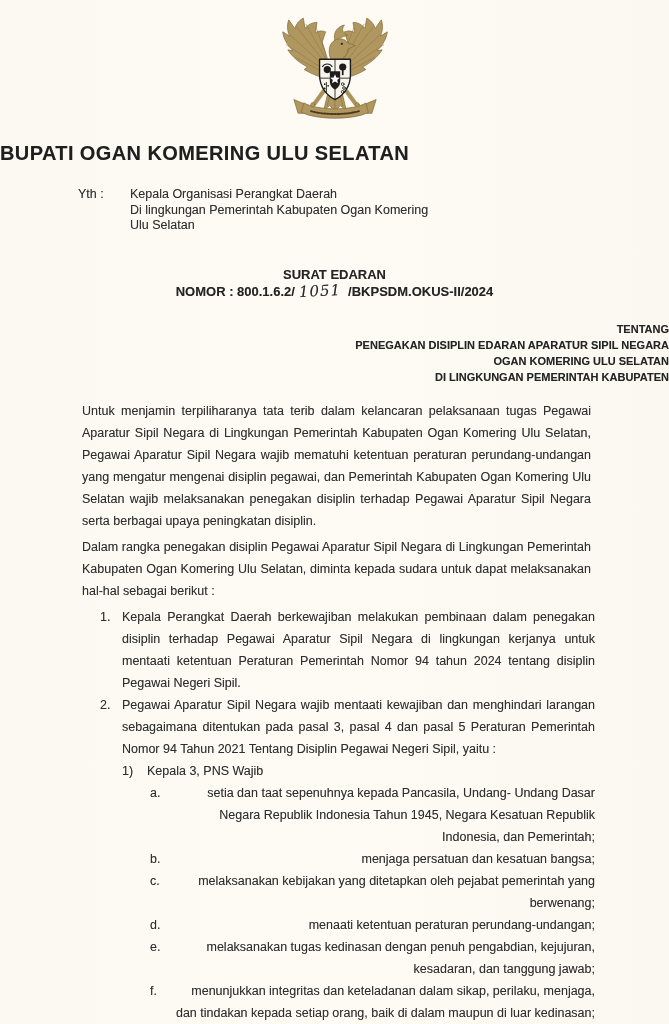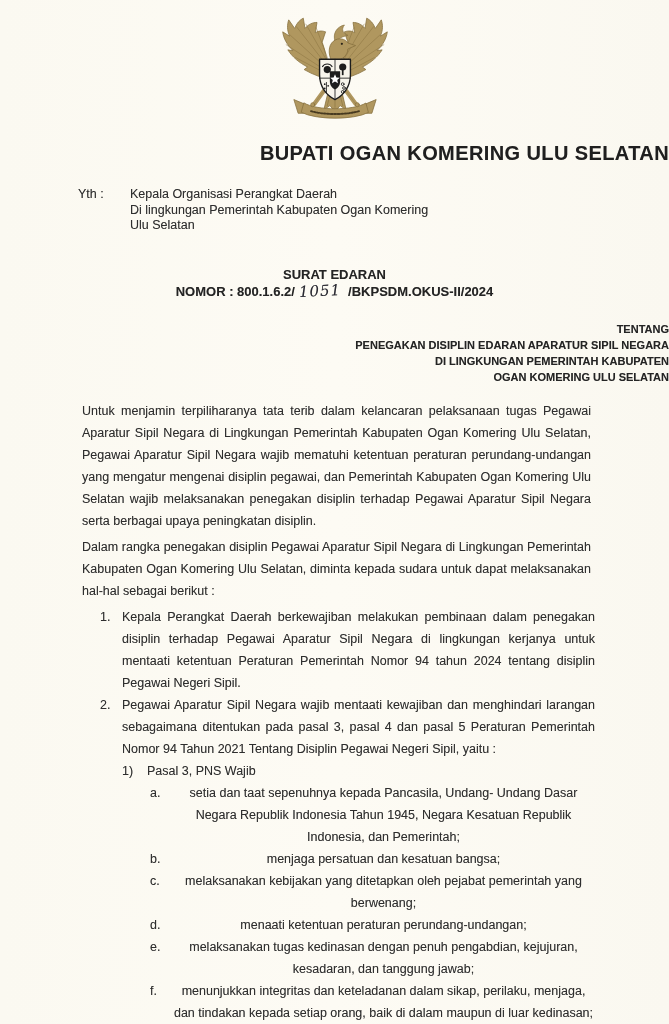--- a/index.html
+++ b/index.html
@@ -7,21 +7,21 @@
     width:669px;height:1024px;
     background:linear-gradient(90deg,#fbf9f1 0%,#fdfbf4 50%,#faf8f0 100%);
     font-family:"Liberation Sans",sans-serif;
     color:#2e2e2e;
     position:relative;overflow:hidden;
     text-shadow:0 0 .5px rgba(60,60,60,.38);
   }
   .emblem{width:100%;display:flex;justify-content:center;padding-top:14px;}
   .emblem svg{width:120px;height:118px;}
   .title{
-    text-align:right;font-size:20px;font-weight:bold;color:#1f1f1f;
+    text-align:left;font-size:20px;font-weight:bold;color:#1f1f1f;
     letter-spacing:.4px;margin:10px 0 0 0;
   }
   .addressee{
     display:flex;margin:22px 0 0 78px;font-size:12.5px;line-height:15.5px;
   }
   .addressee .yth{width:52px;flex:0 0 52px;}
   .subject{margin-top:32px;text-align:center;font-weight:bold;font-size:13px;line-height:17px;color:#242424;}
   .about{margin-top:21px;text-align:right;font-weight:bold;font-size:11px;line-height:16px;color:#242424;}
   .hand{
     font-family:"DejaVu Serif",serif;font-style:italic;font-weight:normal;
@@ -32,21 +32,21 @@
     margin:15px 74px 0 78px;font-size:12.5px;line-height:22px;
   }
   .body-text p{margin:4px;text-align:justify;}
   .li{display:flex;text-align:justify;}
   .li .m{flex:0 0 22px;}
   .li .t{flex:1;}
   .l1{margin-left:22px;}
   .l2{margin-left:44px;}
   .l2 .m{flex:0 0 25px;}
   .l3{margin-left:72px;text-align:left;}
-  .l3 .t{text-align:center;}
+  .l3 .t{text-align:right;}
 </style>
 </head>
 <body>
 
 <div class="page">
 
   <div class="emblem">
     <svg viewBox="0 0 140 132" xmlns="http://www.w3.org/2000/svg">
       <g stroke-linejoin="round" stroke-linecap="round">
 
@@ -116,40 +116,40 @@
   <div class="subject">
     <div>SURAT EDARAN</div>
     <div>
       <span>NOMOR : 800.1.6.2/</span><span class="hand">1051</span><span>/BKPSDM.OKUS-II/2024</span>
     </div>
   </div>
 
   <div class="about">
     <div>TENTANG</div>
     <div>PENEGAKAN DISIPLIN EDARAN APARATUR SIPIL NEGARA</div>
+    <div>OGAN KOMERING ULU SELATAN</div>
     <div>DI LINGKUNGAN PEMERINTAH KABUPATEN</div>
-    <div>OGAN KOMERING ULU SELATAN</div>
   </div>
 
   <div class="body-text">
     <p>Untuk menjamin terpiliharanya tata terib dalam kelancaran pelaksanaan tugas Pegawai Aparatur Sipil Negara di Lingkungan Pemerintah Kabupaten Ogan Komering Ulu Selatan, Pegawai Aparatur Sipil Negara wajib mematuhi ketentuan peraturan perundang-undangan yang mengatur mengenai disiplin pegawai, dan Pemerintah Kabupaten Ogan Komering Ulu Selatan wajib melaksanakan penegakan disiplin terhadap Pegawai Aparatur Sipil Negara serta berbagai upaya peningkatan disiplin.</p>
     <p>Dalam rangka penegakan disiplin Pegawai Aparatur Sipil Negara di Lingkungan Pemerintah Kabupaten Ogan Komering Ulu Selatan, diminta kepada sudara untuk dapat melaksanakan hal-hal sebagai berikut :</p>
 
     <div class="li l1">
       <span class="m">1.</span>
       <div class="t">Kepala Perangkat Daerah berkewajiban melakukan pembinaan dalam penegakan disiplin terhadap Pegawai Aparatur Sipil Negara di lingkungan kerjanya untuk mentaati ketentuan Peraturan Pemerintah Nomor 94 tahun 2024 tentang disiplin Pegawai Negeri Sipil.</div>
     </div>
     <div class="li l1">
       <span class="m">2.</span>
       <div class="t">Pegawai Aparatur Sipil Negara wajib mentaati kewajiban dan menghindari larangan sebagaimana ditentukan pada pasal 3, pasal 4 dan pasal 5 Peraturan Pemerintah Nomor 94 Tahun 2021 Tentang Disiplin Pegawai Negeri Sipil, yaitu :</div>
     </div>
 
     <div class="li l2">
       <span class="m">1)</span>
-      <div class="t">Pasal 3, PNS Wajib</div>
+      <div class="t">Kepala 3, PNS Wajib</div>
     </div>
 
     <div class="li l3">
       <span class="m">a.</span>
       <div class="t">setia dan taat sepenuhnya kepada Pancasila, Undang- Undang Dasar Negara Republik Indonesia Tahun 1945, Negara Kesatuan Republik Indonesia, dan Pemerintah;</div>
     </div>
     <div class="li l3">
       <span class="m">b.</span>
       <div class="t">menjaga persatuan dan kesatuan bangsa;</div>
     </div>

